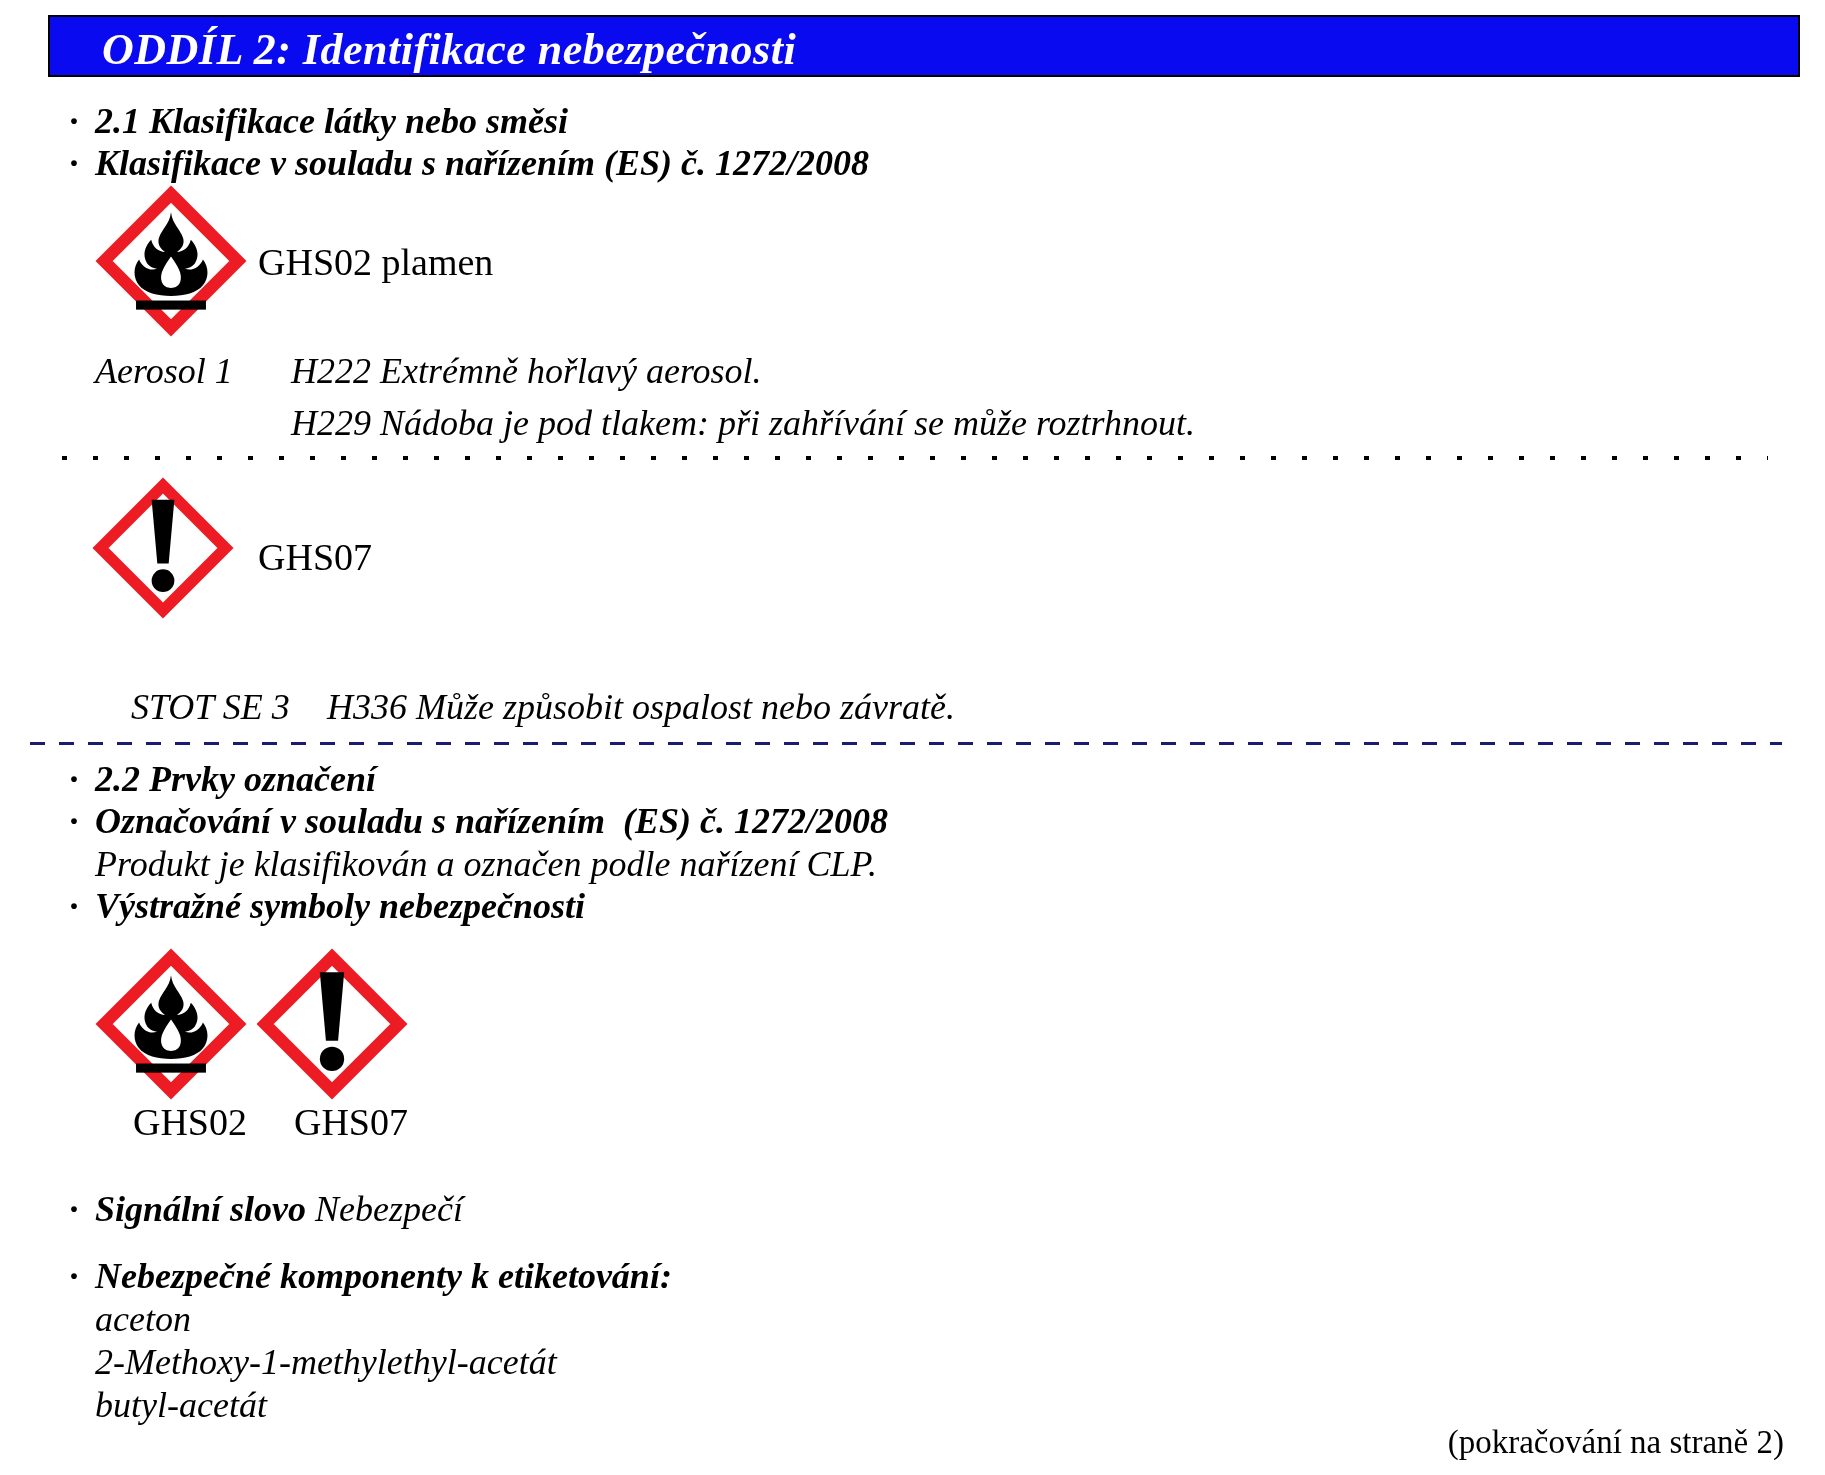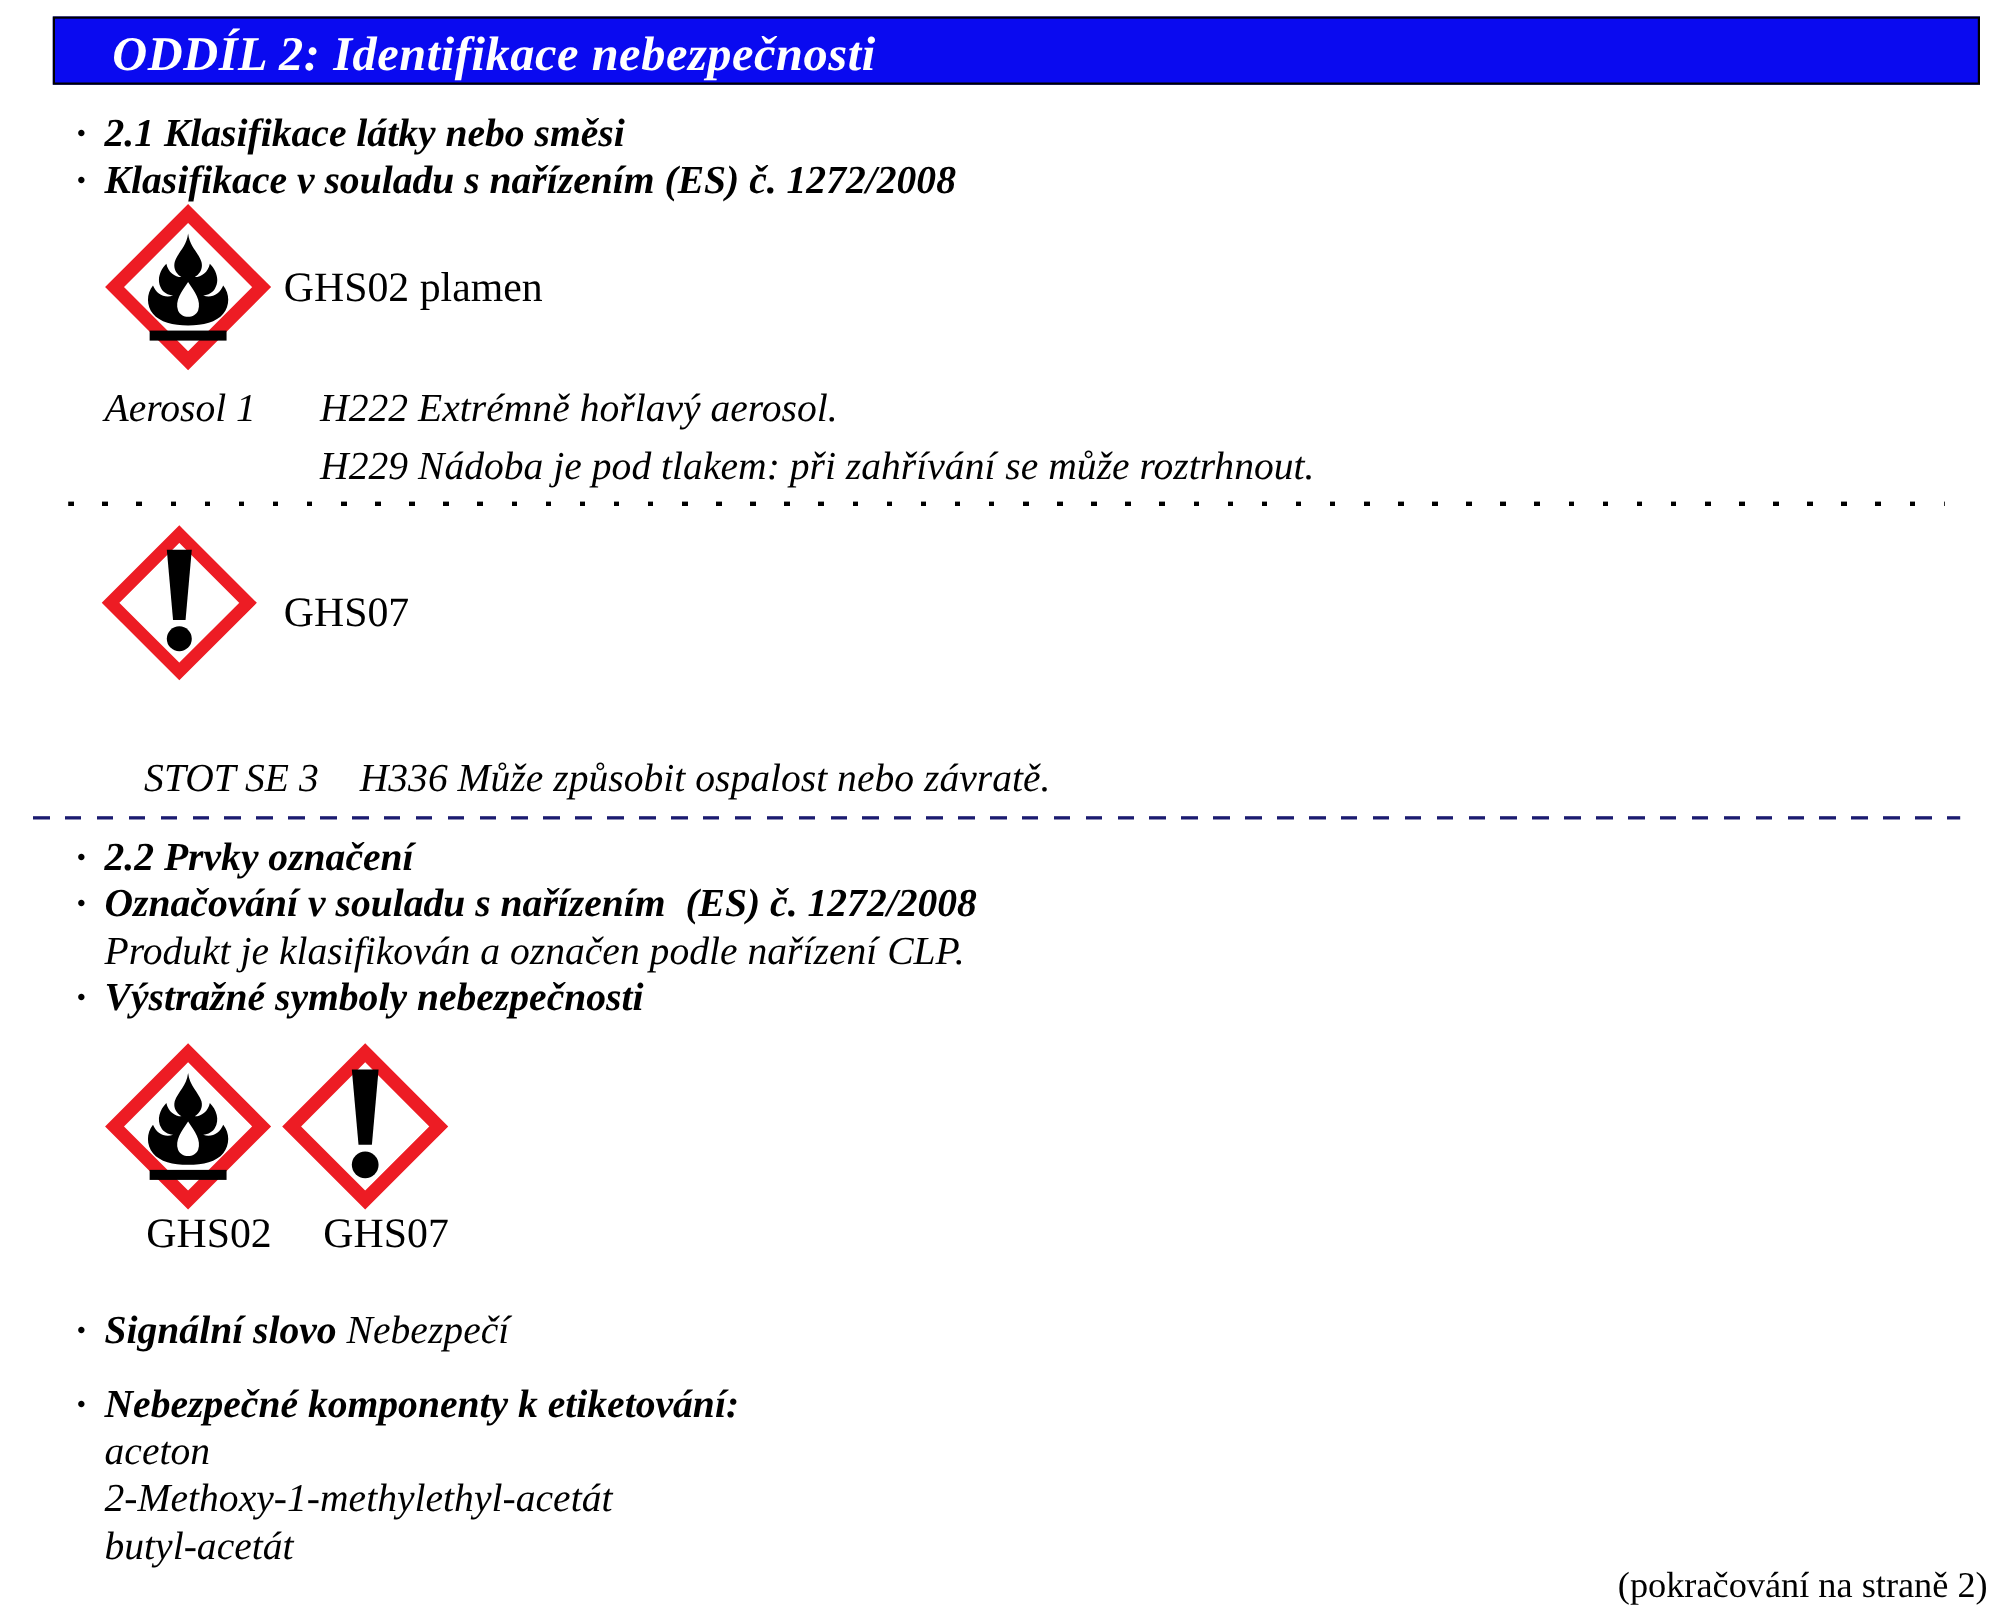--- a/index.html
+++ b/index.html
@@ -46,21 +46,21 @@
     left:62px;top:456px;width:1706px;height:4px;
     background:repeating-linear-gradient(to right,var(--text_black) 0 5px,transparent 5px 31px);
   }
   .sep-dashed{
     left:30px;top:742px;width:1752px;height:3px;
     background:repeating-linear-gradient(to right,var(--dash_navy) 0 15px,transparent 15px 29px);
   }
   .picto{display:block;}
   .picto-label{font-size:38px;}
   .picto-caption{font-size:38px;text-align:right;}
-  .footer-note{right:18px;top:1424px;font-size:33px;}
+  .footer-note{right:41px;top:1424px;font-size:33px;}
 </style>
 </head>
 <body>
 
 <div class="page">
 
   <div class="abs header-bar">
     <span class="title t">ODDÍL 2: Identifikace nebezpečnosti</span>
   </div>
 

